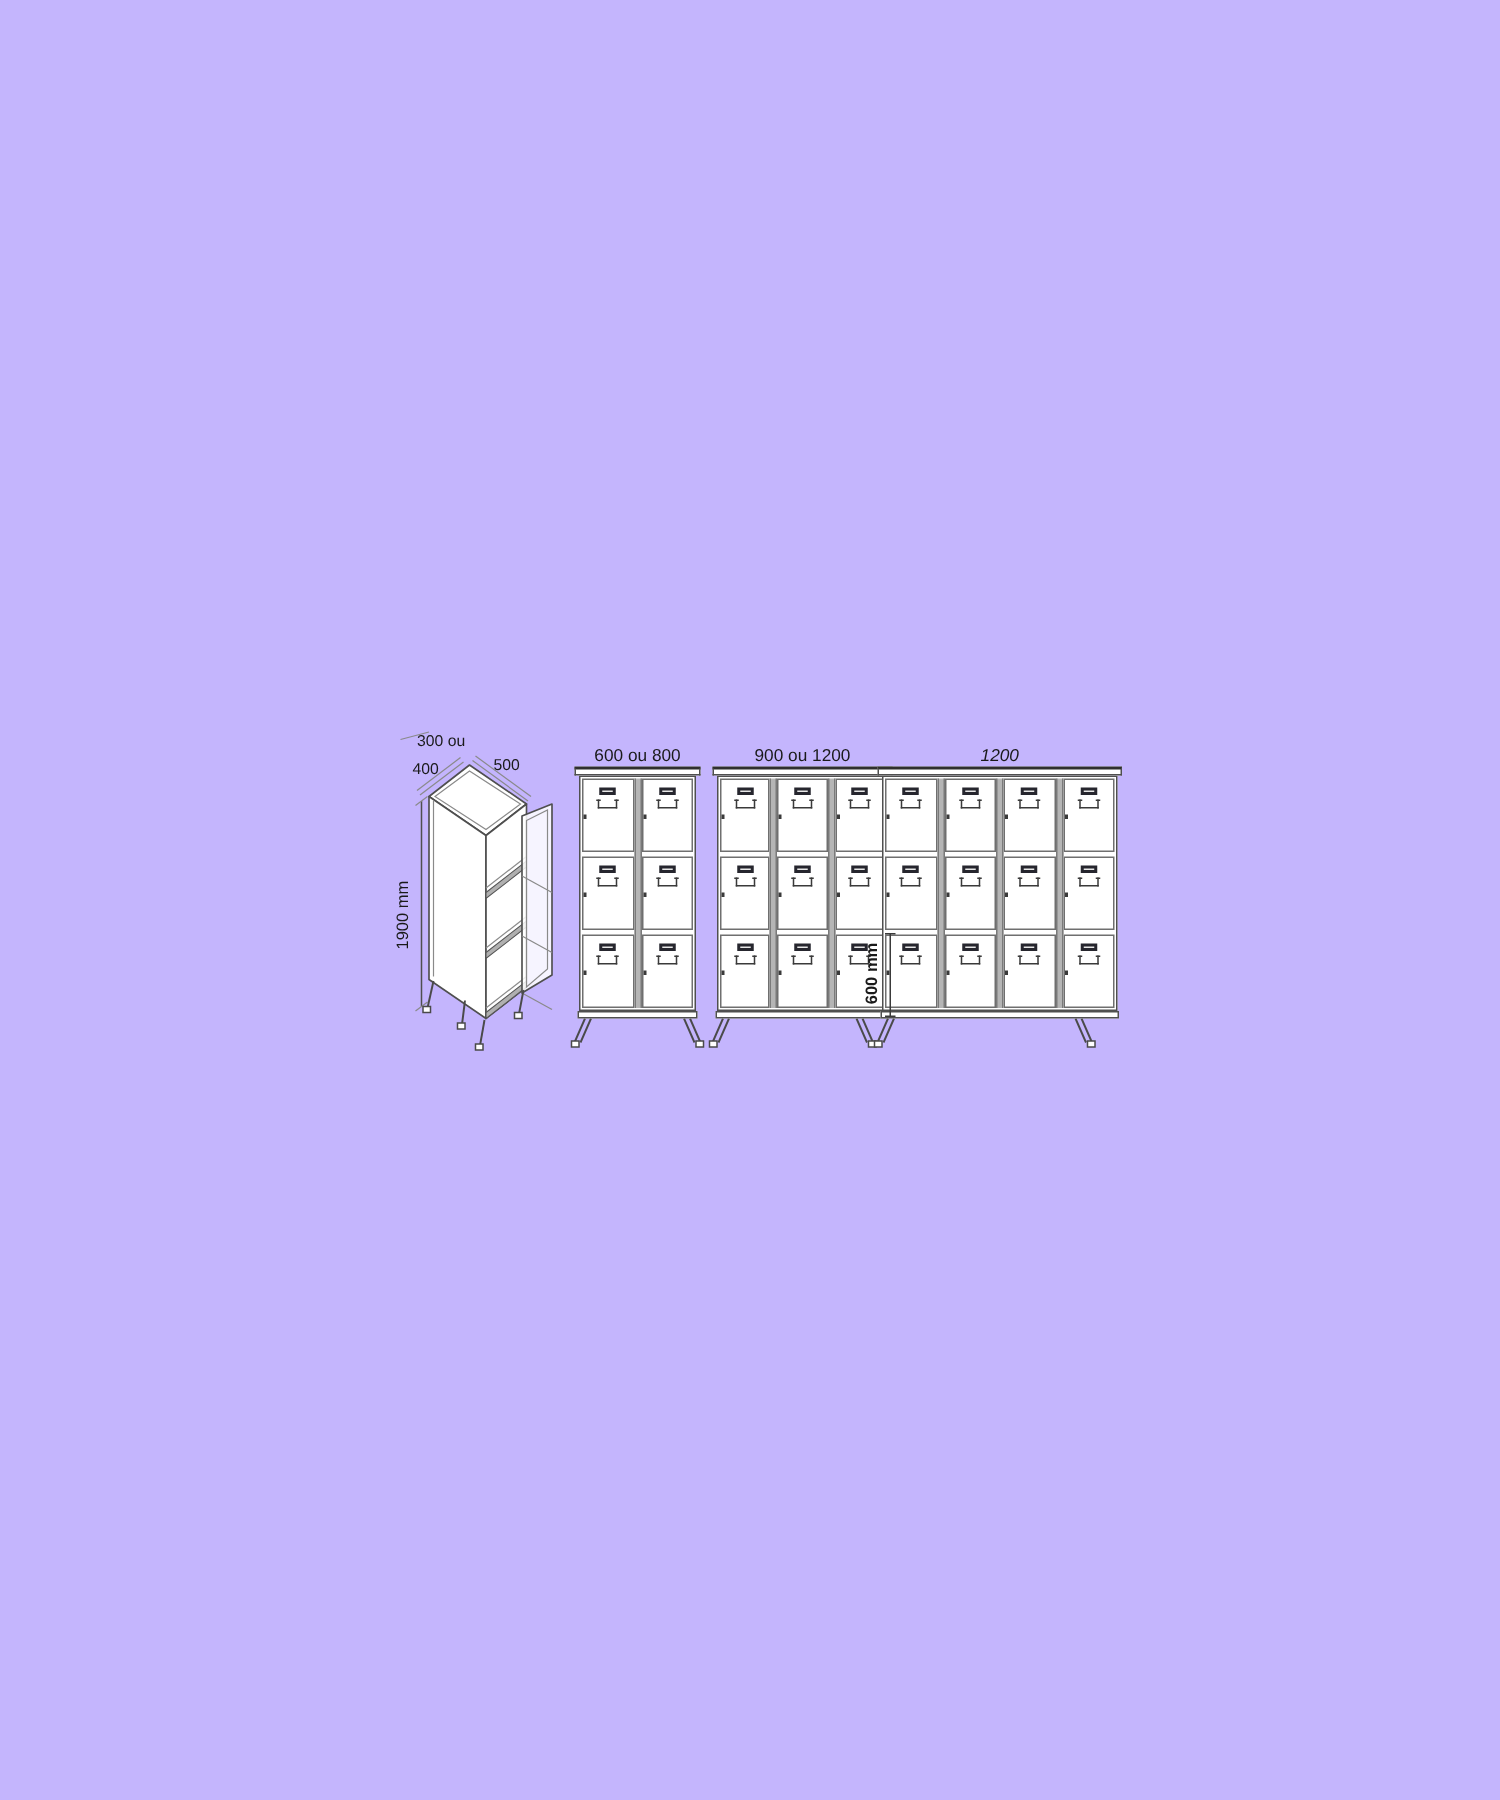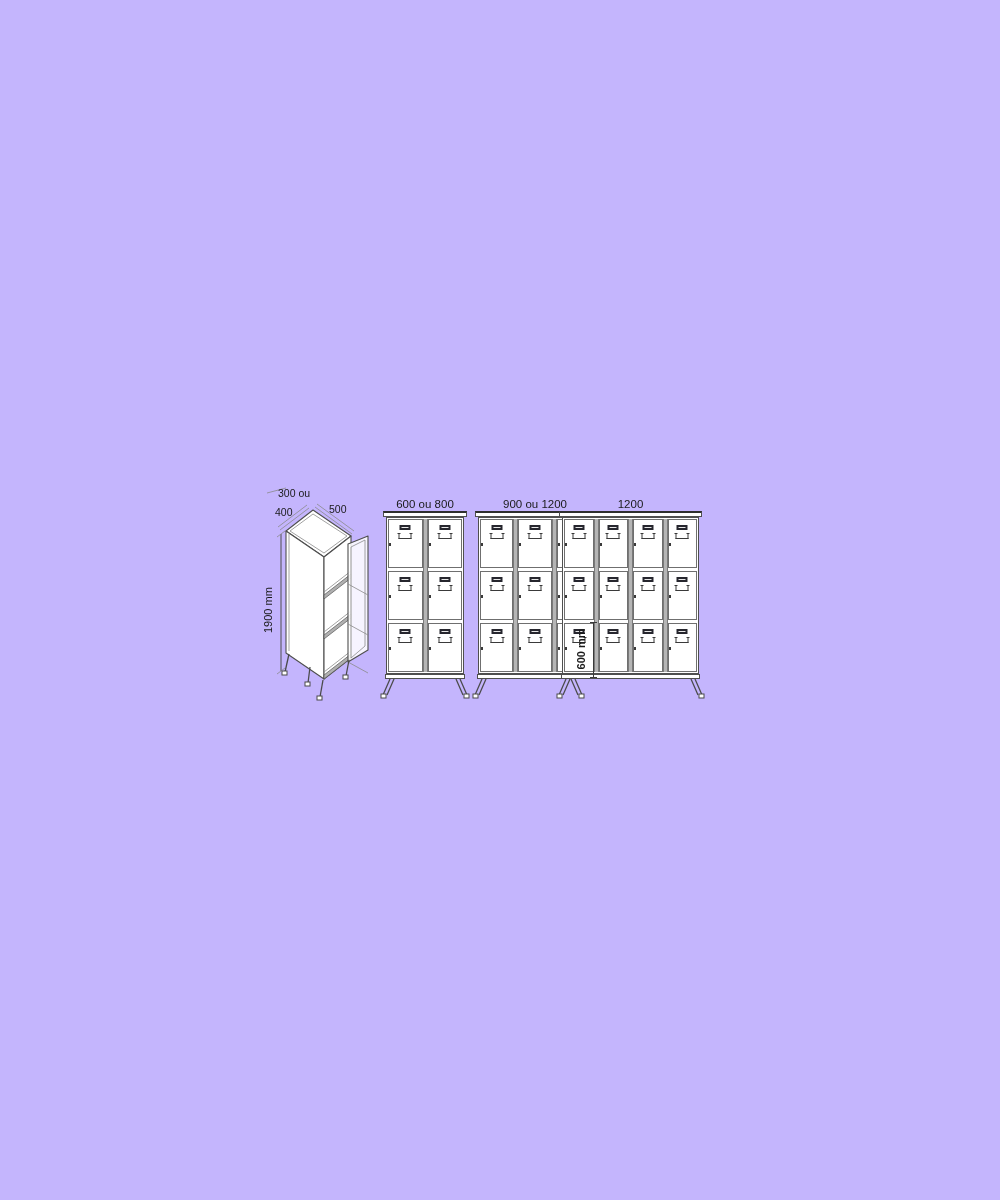--- a/index.html
+++ b/index.html
@@ -238,21 +238,21 @@
           <line x1="12" y1="0" x2="5" y2="16" class="leg-line"></line>
           <line x1="16" y1="0" x2="9" y2="16" class="leg-line"></line>
           <rect x="3" y="15" width="5" height="4" class="leg-foot"></rect>
           <line x1="105" y1="0" x2="112" y2="16" class="leg-line"></line>
           <line x1="101" y1="0" x2="108" y2="16" class="leg-line"></line>
           <rect x="109" y="15" width="5" height="4" class="leg-foot"></rect>
         </svg>
       </div>
   </div>
 
-  <div class="locker" style="left:562px;width:137px;">
+  <div class="locker" style="left:588px;width:157px;font-style:italic;">
     <div class="locker-title">1200</div>
     <div class="rail"></div>
     <div class="body">
         <div class="col">
           <div class="door">
             <div class="label-holder"></div>
             <div class="handle"></div>
             <div class="lock"></div>
           </div>
           <div class="door">

